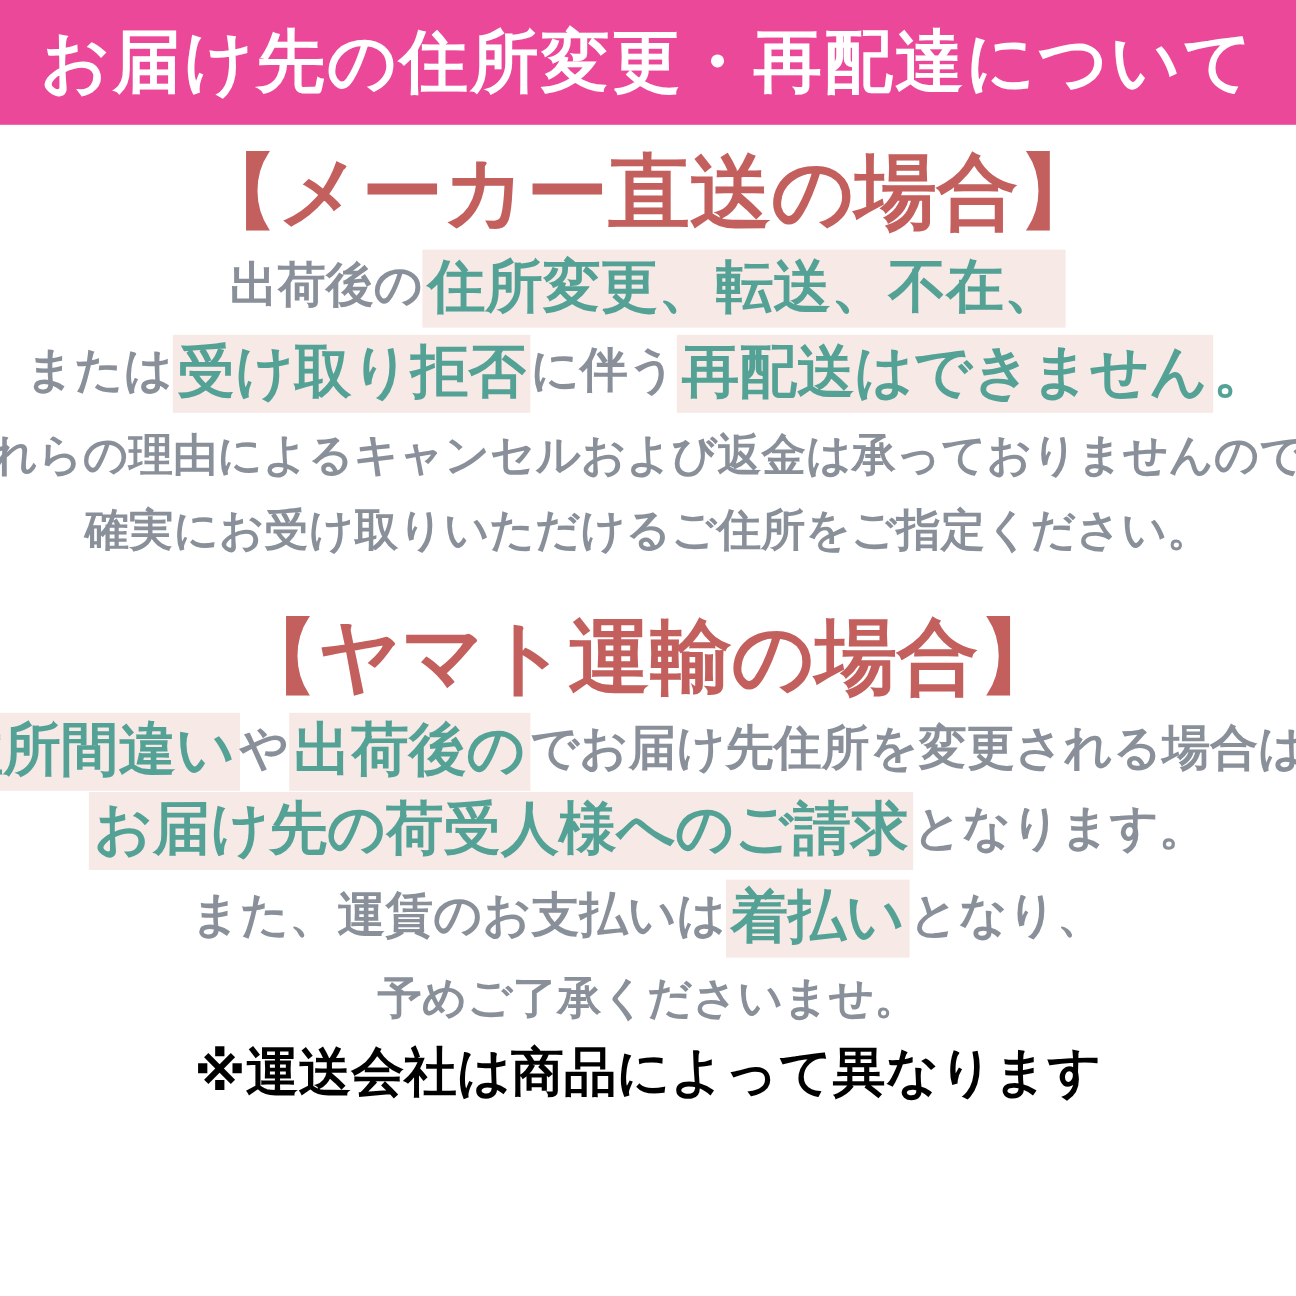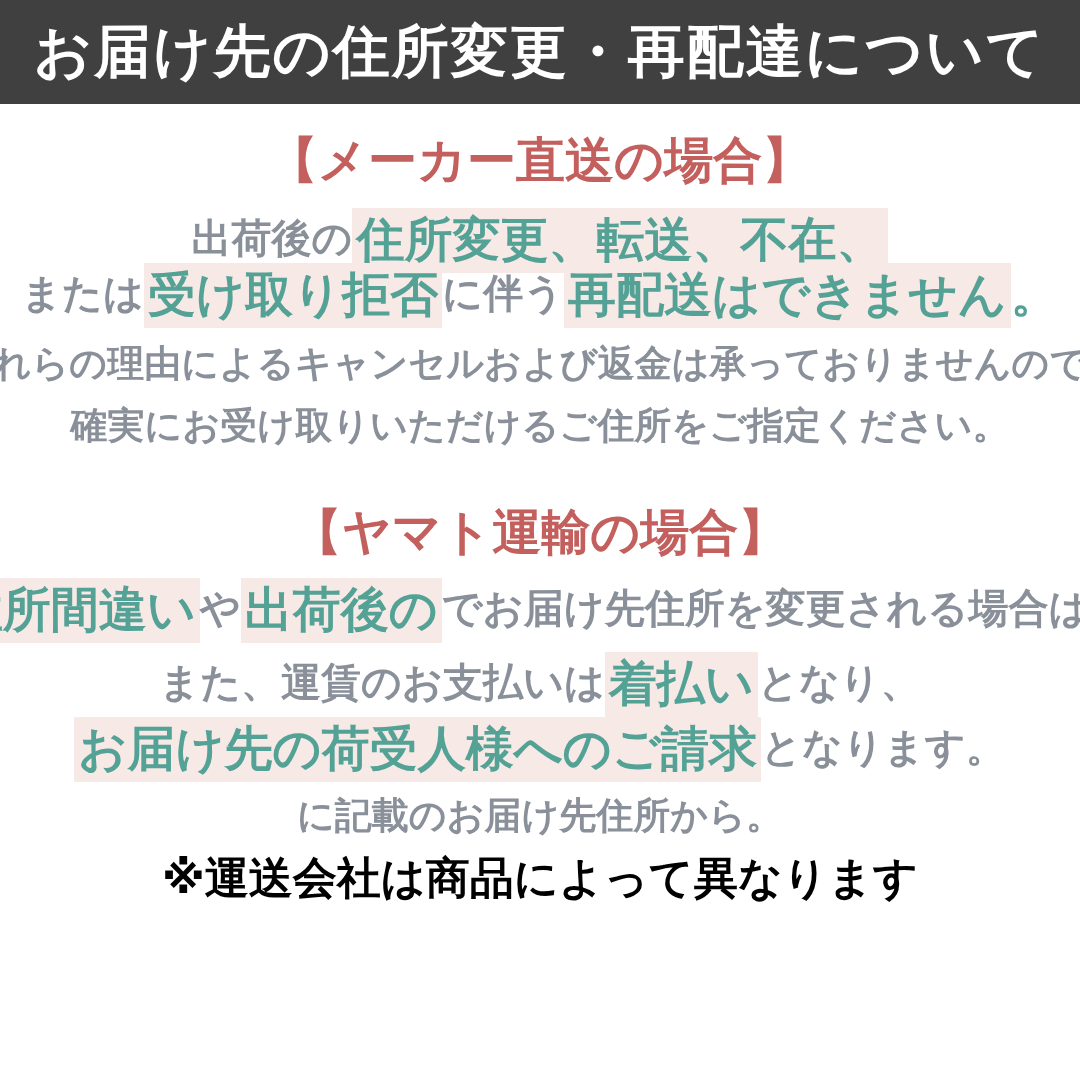--- a/index.html
+++ b/index.html
@@ -15,39 +15,39 @@
     width: 1080px;
     height: 1080px;
     display: flex;
     flex-direction: column;
     align-items: center;
   }
   
   .banner {
     width: 100%;
     height: 104px;
-    background: #404040;
+    background: #ec4899;
     display: flex;
     align-items: center;
     justify-content: center;
     flex: 0 0 auto;
   }
   .banner h1 {
     margin: 0;
     color: #ffffff;
     font-size: 57px;
     font-weight: 700;
     letter-spacing: 2px;
     white-space: nowrap;
   }
   
   .sec-title {
     margin: 0;
     color: #c3605e;
-    font-size: 49px;
+    font-size: 68px;
     font-weight: 700;
     line-height: 64px;
     text-align: center;
     white-space: nowrap;
   }
   .sec1 .sec-title { margin-top: 24px; }
   .sec2 .sec-title { margin-top: 52px; }
   
   .mixline {
     margin: 0;
@@ -78,21 +78,21 @@
     margin: 0;
     color: #8a909a;
     font-size: 37px;
     font-weight: 600;
     line-height: 44px;
     text-align: center;
     white-space: nowrap;
   }
   
   .l-shukka   { margin-top: 20px; }
-  .l-matawa   { }
+  .l-matawa   { margin-top: 16px; }
   .p-korera   { margin-top: 20px; }
   .p-gochumon { margin-top: 14px; }
   .p-kakujitsu{ margin-top: 18px; }
   .l-jusho    { margin-top: 18px; }
   .p-okurijo  { margin-top: 24px; }
   .p-henkogo  { margin-top: 14px; }
   .l-chakubarai { margin-top: 18px; }
   .l-seikyu   { margin-top: 10px; }
   .p-arakajime{ margin-top: 18px; }
   
@@ -126,21 +126,21 @@
   <p class="para p-korera">これらの理由によるキャンセルおよび返金は承っておりませんので、</p>
   <p class="para p-kakujitsu">確実にお受け取りいただけるご住所をご指定ください。</p>
 
   <section class="sec2">
     <h2 class="sec-title">【ヤマト運輸の場合】</h2>
   </section>
 
   <p class="mixline l-jusho"><span class="hl">住所間違い</span><span class="g">や</span><span class="hl">出荷後の</span><span class="g">でお届け先住所を変更される場合は、</span></p>
 
 
+  <p class="mixline l-seikyu"><span class="hl">お届け先の荷受人様へのご請求</span><span class="g">となります。</span></p>
+
   <p class="mixline l-chakubarai"><span class="g">また、運賃のお支払いは</span><span class="hl">着払い</span><span class="g">となり、</span></p>
 
-  <p class="mixline l-seikyu"><span class="hl">お届け先の荷受人様へのご請求</span><span class="g">となります。</span></p>
-
-  <p class="para p-arakajime">に記載のお届け先住所から。</p>
+  <p class="para p-arakajime">予めご了承くださいませ。</p>
 
   <p class="footer-note">※運送会社は商品によって異なります</p>
 
 </div>
 
 </body></html>

